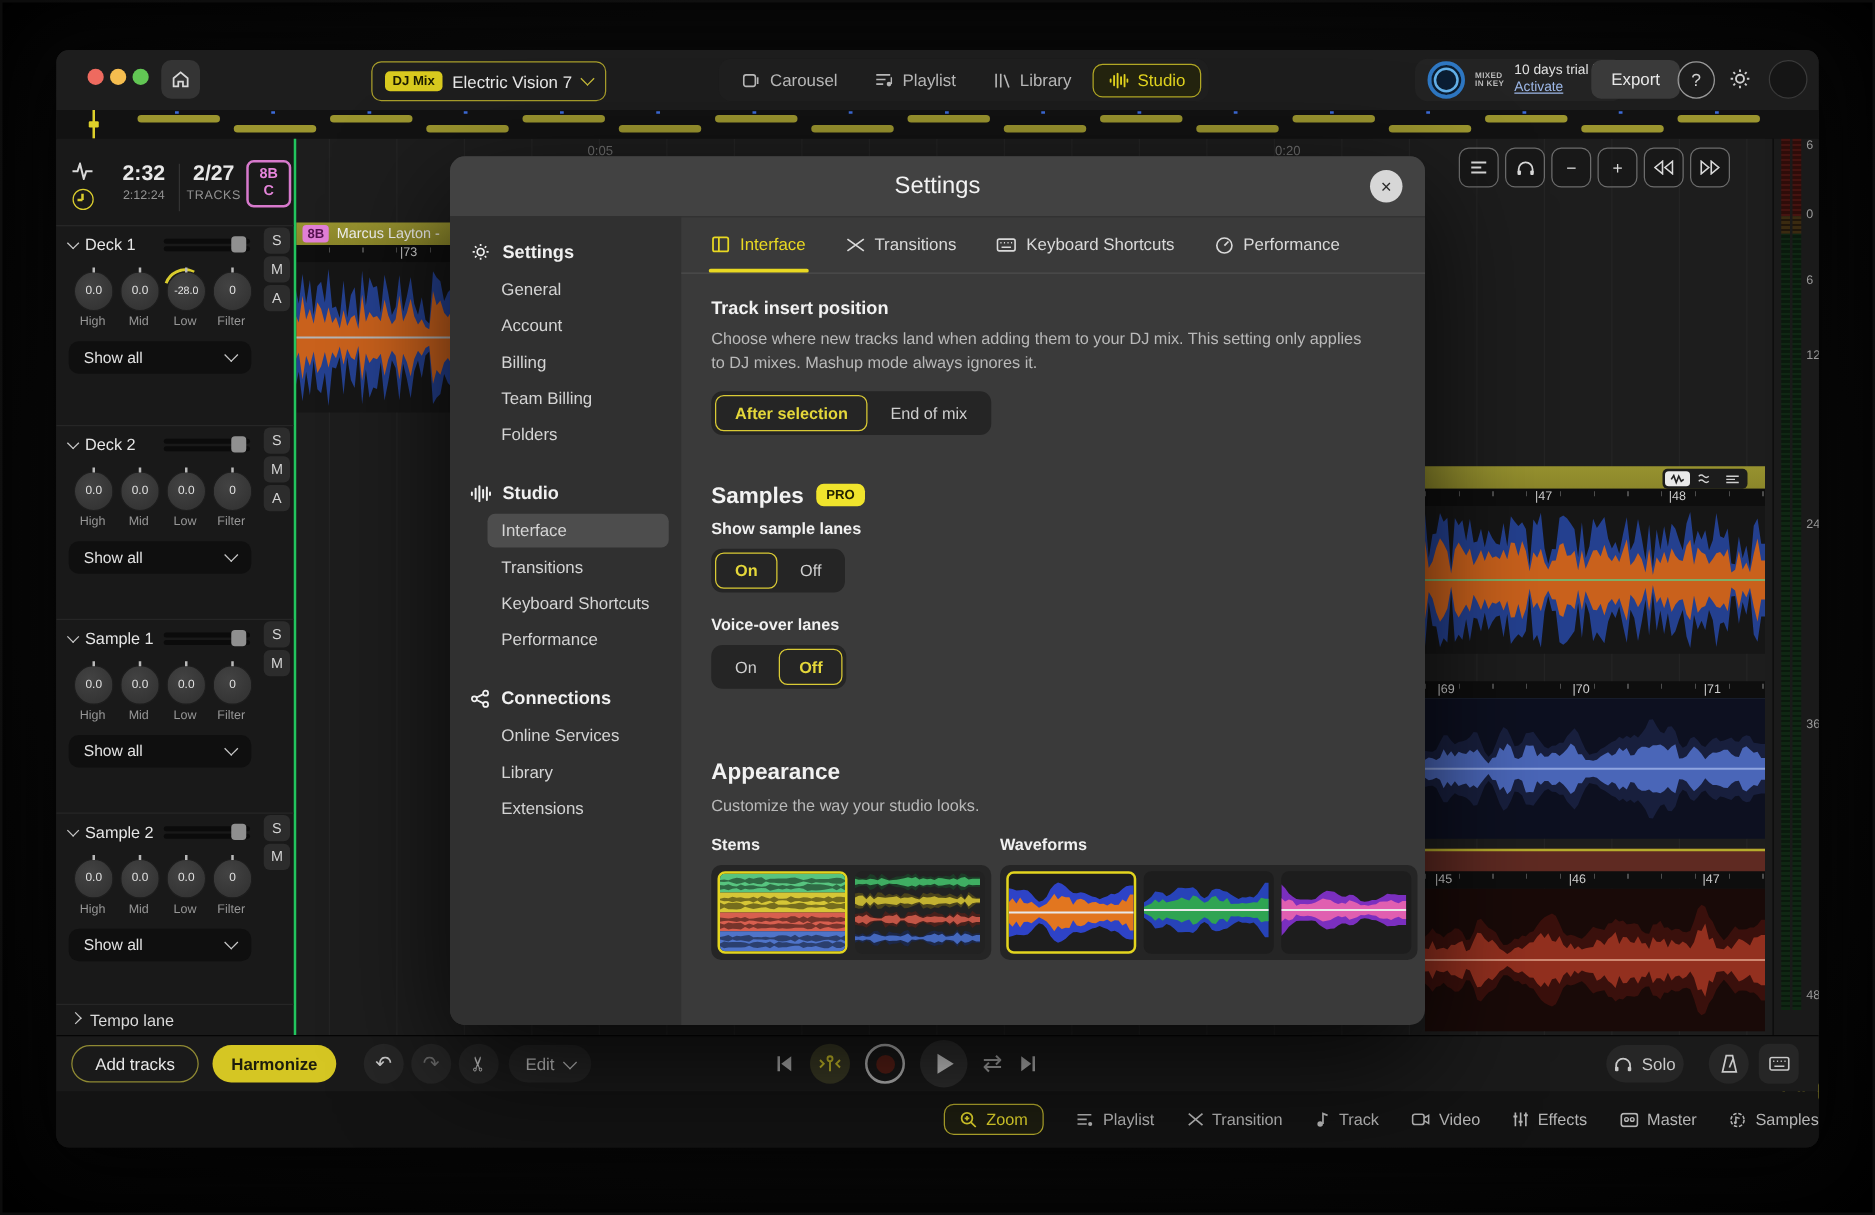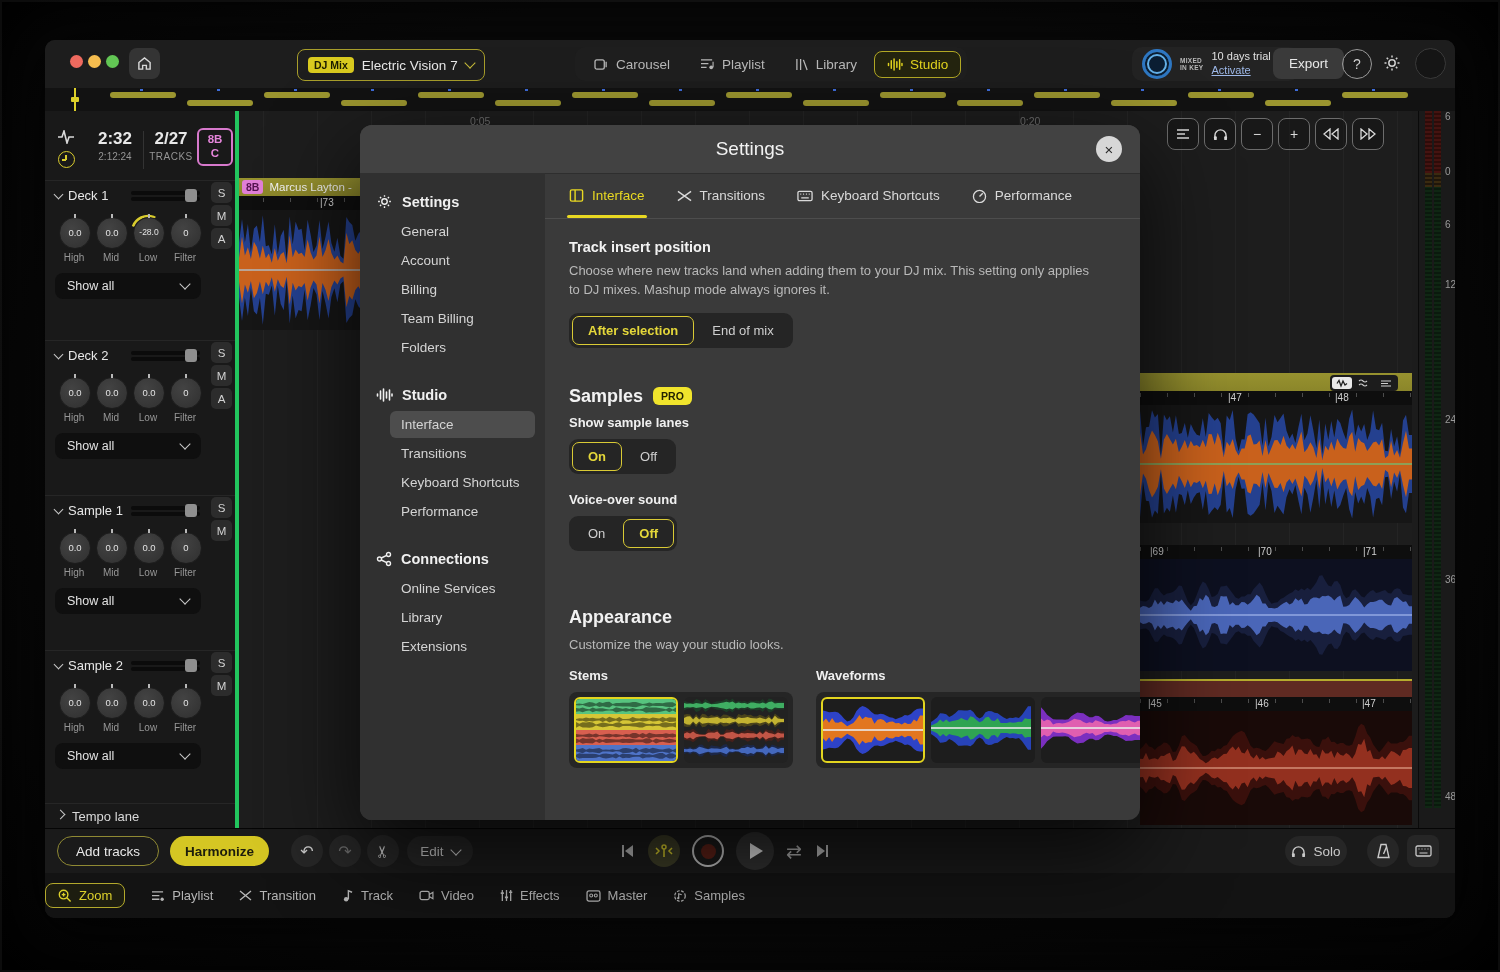--- a/index.html
+++ b/index.html
@@ -32,21 +32,21 @@
   
   .minimap{position:absolute;left:0;top:48px;width:100%;height:23px;background:#121212;border-bottom:1px solid #090909;overflow:hidden;}
   .mmseg{position:absolute;height:6px;border-radius:3px;background:#9b952f;}
   .mmdot{position:absolute;width:3px;height:2px;background:#3d6bd8;top:1px;}
   .playhead{position:absolute;left:29px;top:0;width:2px;height:23px;background:#ddd02a;}
   .playhead::after{content:"";position:absolute;left:-3px;top:9px;width:8px;height:5px;background:#ddd02a;border-radius:1px;}
   
   .main{position:absolute;left:0;top:71px;width:100%;height:717px;background:#1c1c1c;}
   .gridline{position:absolute;top:0;width:1px;height:100%;background:rgba(255,255,255,.035);}
   
-  .sidebar{position:absolute;left:0;top:0;width:190px;height:100%;background:#191919;border-right:4px solid #22c55e;z-index:3;}
+  .sidebar{position:absolute;left:0;top:0;width:190px;height:100%;background:#191919;border-right:2px solid #22c55e;z-index:3;}
   .timeblk{position:absolute;left:0;top:14px;width:100%;height:55px;border-bottom:1px solid #262626;}
   .bigstat{font-size:17px;color:#e8e8e8;font-weight:bold;}
   .substat{font-size:10px;color:#949494;margin-top:2px;}
   .keybadge{position:absolute;left:152px;top:3px;width:32px;height:32px;border:2px solid #d779cc;border-radius:6px;color:#e585da;font-size:11.5px;font-weight:bold;text-align:center;line-height:1.25;padding-top:2px;}
   .clockicon{width:15px;height:15px;border:1.5px solid #d9cc2e;border-radius:50%;position:relative;}
   .clockicon::after{content:"";position:absolute;left:6px;top:3px;width:1.5px;height:5px;background:#d9cc2e;}
   .clockicon::before{content:"";position:absolute;left:2.5px;top:7px;width:4px;height:1.5px;background:#d9cc2e;}
   .chsec{position:absolute;left:0;width:100%;border-top:1px solid #262626;}
   .chhead{display:flex;align-items:center;gap:6px;padding:7px 0 0 10px;color:#e6e6e6;font-size:13px;}
   .chev{width:6px;height:6px;border-right:1.5px solid #c9c9c9;border-bottom:1.5px solid #c9c9c9;transform:rotate(45deg);margin-top:-3px;}
@@ -125,21 +125,21 @@
   .harmonize{left:125px;width:99px;background:#d5c623;color:#1d1d0c;font-weight:bold;}
   .tcirc{position:absolute;top:6px;width:32px;height:32px;border-radius:50%;background:#262626;display:flex;align-items:center;justify-content:center;color:#c9c9c9;font-size:16px;}
   .editpill{left:362px;width:66px;background:#262626;color:#c9c9c9;gap:8px;}
   .transport{position:absolute;left:575px;top:3px;display:flex;align-items:center;gap:12px;height:38px;}
   .playbtn{width:38px;height:38px;border-radius:50%;background:#303030;display:flex;align-items:center;justify-content:center;}
   .tri{width:0;height:0;border-style:solid;}
   .recbtn{width:32px;height:32px;border-radius:50%;border:2px solid #bdbdbd;box-sizing:border-box;display:flex;align-items:center;justify-content:center;}
   .recdot{width:15px;height:15px;border-radius:50%;background:#5c2017;}
   .markerbtn{width:32px;height:32px;border-radius:50%;background:#3c3c26;display:flex;align-items:center;justify-content:center;}
   .solopill{left:1240px;width:62px;background:#262626;color:#c9c9c9;gap:7px;}
-  .panelbar{position:absolute;left:0;top:833px;width:100%;height:45px;background:#131313;display:flex;align-items:center;justify-content:flex-start;gap:26px;}
+  .panelbar{position:absolute;left:0;top:833px;width:100%;height:45px;background:#131313;display:flex;align-items:center;justify-content:flex-end;gap:26px;}
   .pitem{display:flex;align-items:center;gap:7px;color:#b5b5b5;font-size:13px;}
   .pitem.on{color:#ddd12b;border:1.5px solid #b3a92c;background:#1d1d10;border-radius:8px;padding:4px 12px;}
   svg{display:block;}
 </style>
 </head>
 <body>
 
 <div class="stage">
 <div class="win">
 
@@ -723,32 +723,32 @@
         </div>
         <div style="display:flex;gap:60px;margin-top:6px">
           <div>
             <div class="lbl">Show sample lanes</div>
             <div class="seg">
               <span class="segopt on">On</span>
               <span class="segopt">Off</span>
             </div>
           </div>
         </div>
-        <div class="lbl" style="margin-top:18px">Voice-over sound</div>
+        <div class="lbl" style="margin-top:18px">Voice-over lanes</div>
         <div class="seg">
           <span class="segopt">On</span>
           <span class="segopt on">Off</span>
         </div>
 
         
         <div class="h2" style="margin-top:56px">
               <span>Appearance</span>
             </div>
         <p class="desc">Customize the way your studio looks.</p>
-        <div style="display:flex;gap:23px;margin-top:4px">
+        <div style="display:flex;gap:7px;margin-top:4px">
           <div>
             <div class="lbl">Stems</div>
             <div class="thumbwrap">
               <div class="thumb sel">
                 <div class="stemrow" style="background:#57c47f">
                       <svg class="squig" width="100" height="16" viewBox="0 0 100 16">
                         <path d="M0,5.6L0.0,4.8999999999999995L3.3,4.6L6.7,5.1L10.0,3.9999999999999996L13.3,3.0999999999999996L16.7,3.5999999999999996L20.0,4.699999999999999L23.3,3.0999999999999996L26.7,3.8999999999999995L30.0,3.0999999999999996L33.3,2.8L36.7,5L40.0,3.9999999999999996L43.3,3.9999999999999996L46.7,3.6999999999999997L50.0,3.6999999999999997L53.3,3.6999999999999997L56.7,3.0999999999999996L60.0,2.9999999999999996L63.3,3.9999999999999996L66.7,5L70.0,4.3999999999999995L73.3,3.3999999999999995L76.7,4.3999999999999995L80.0,4.1L83.3,4.1L86.7,4.199999999999999L90.0,3.4999999999999996L93.3,3.1999999999999997L96.7,3.3L100.0,4.8999999999999995L100,5.6L100.0,6.3L96.7,7.8999999999999995L93.3,8L90.0,7.699999999999999L86.7,7L83.3,7.1L80.0,7.1L76.7,6.8L73.3,7.8L70.0,6.8L66.7,6.199999999999999L63.3,7.199999999999999L60.0,8.2L56.7,8.1L53.3,7.5L50.0,7.5L46.7,7.5L43.3,7.199999999999999L40.0,7.199999999999999L36.7,6.199999999999999L33.3,8.399999999999999L30.0,8.1L26.7,7.3L23.3,8.1L20.0,6.5L16.7,7.6L13.3,8.1L10.0,7.199999999999999L6.7,6.1L3.3,6.6L0.0,6.3Z" fill="rgba(0,0,0,0.45)"></path>
                         <path d="M0,10.88L0.0,8.98L3.3,9.48L6.7,8.48L10.0,9.780000000000001L13.3,10.180000000000001L16.7,8.580000000000002L20.0,9.780000000000001L23.3,9.180000000000001L26.7,9.280000000000001L30.0,10.08L33.3,10.38L36.7,10.08L40.0,8.18L43.3,8.98L46.7,9.780000000000001L50.0,9.08L53.3,9.88L56.7,9.08L60.0,9.98L63.3,10.280000000000001L66.7,9.680000000000001L70.0,7.98L73.3,8.48L76.7,8.38L80.0,8.48L83.3,8.88L86.7,9.48L90.0,10.180000000000001L93.3,8.48L96.7,10.38L100.0,8.580000000000002L100,10.88L100.0,13.18L96.7,11.38L93.3,13.280000000000001L90.0,11.58L86.7,12.280000000000001L83.3,12.88L80.0,13.280000000000001L76.7,13.38L73.3,13.280000000000001L70.0,13.780000000000001L66.7,12.08L63.3,11.48L60.0,11.780000000000001L56.7,12.680000000000001L53.3,11.88L50.0,12.680000000000001L46.7,11.98L43.3,12.780000000000001L40.0,13.580000000000002L36.7,11.680000000000001L33.3,11.38L30.0,11.680000000000001L26.7,12.48L23.3,12.58L20.0,11.98L16.7,13.18L13.3,11.58L10.0,11.98L6.7,13.280000000000001L3.3,12.280000000000001L0.0,12.780000000000001Z" fill="rgba(0,0,0,0.45)"></path>
                       </svg>
                     </div>

